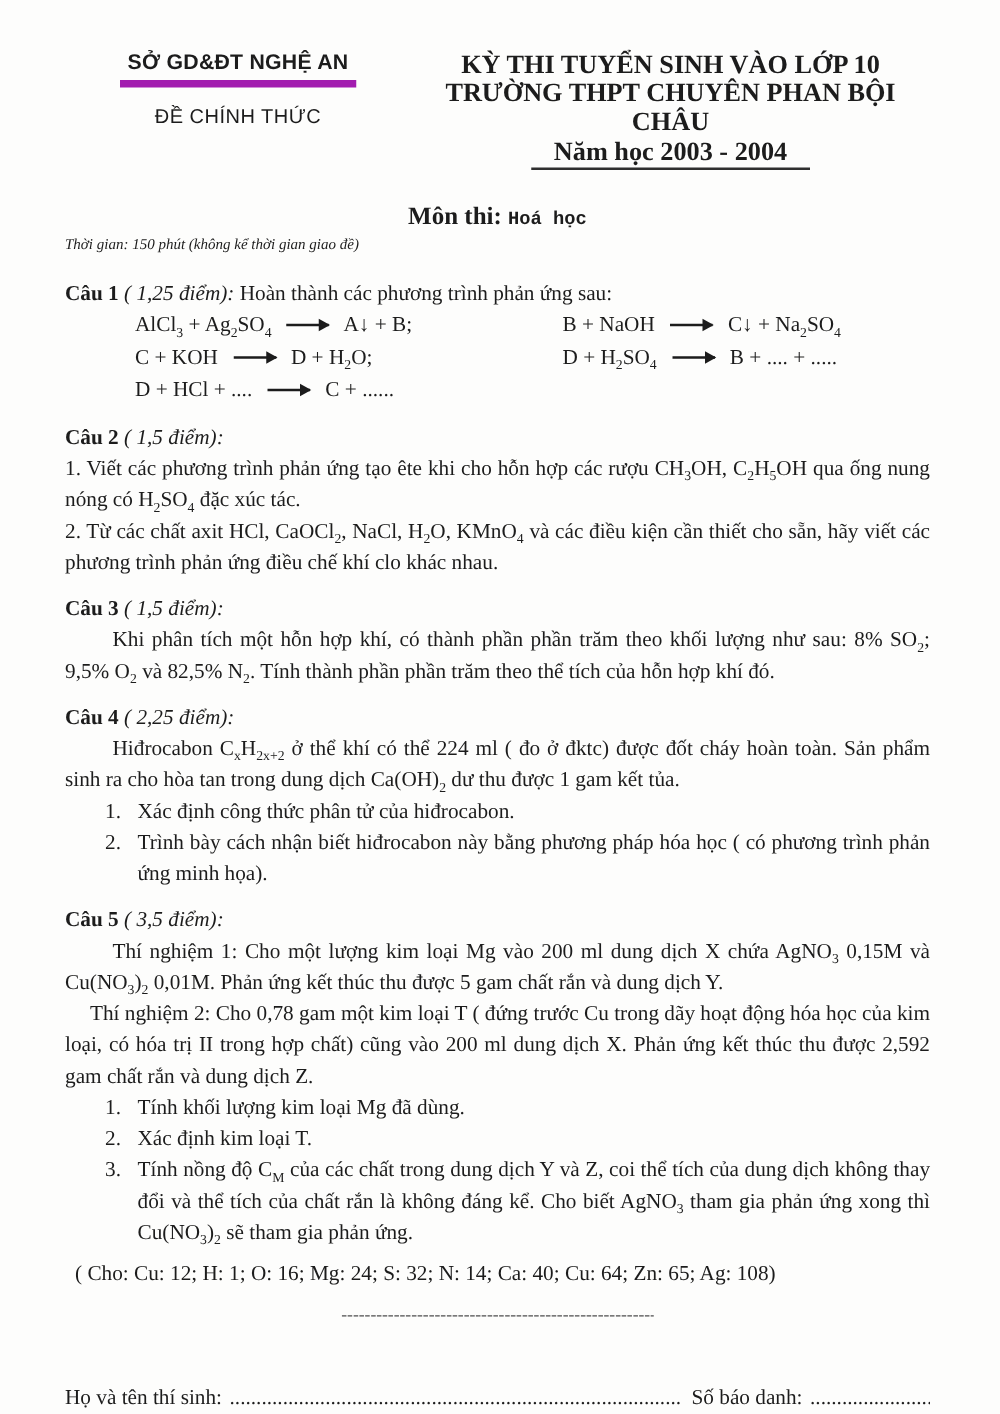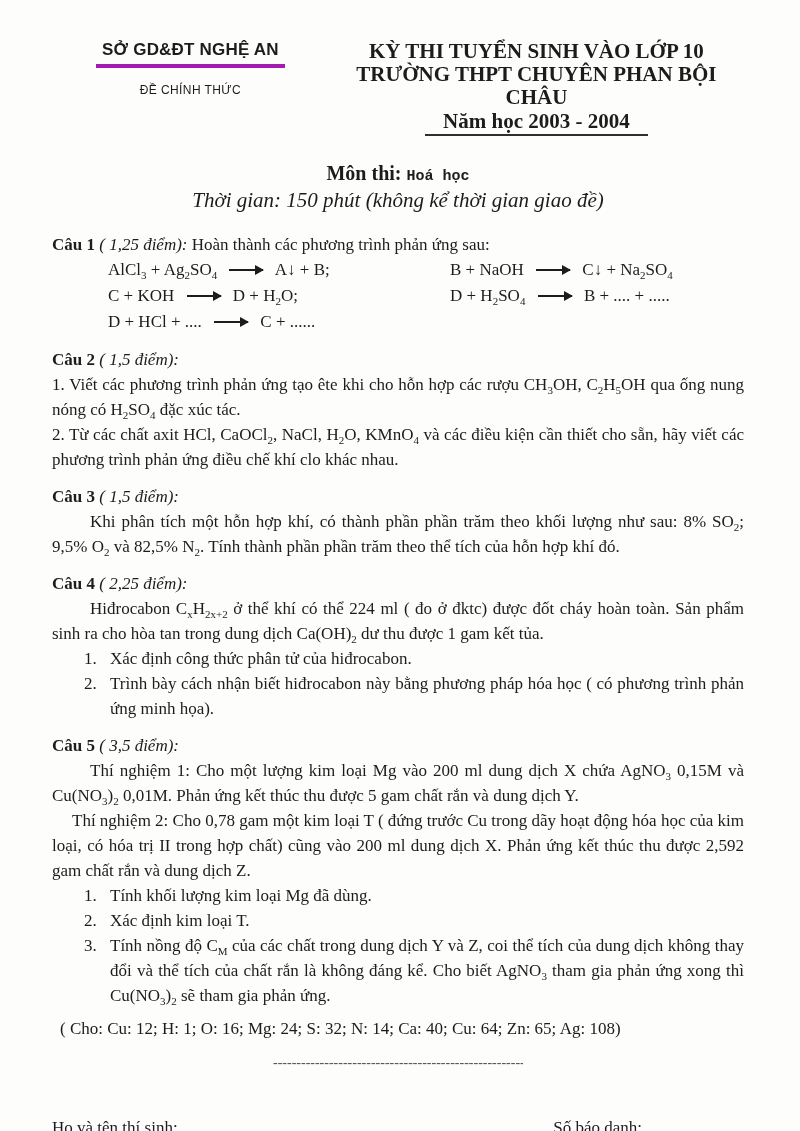--- a/index.html
+++ b/index.html
@@ -26,41 +26,41 @@
   .header-left {
     width: 40%;
     text-align: center;
     font-family: "Liberation Sans", "DejaVu Sans", sans-serif;
   }
   .dept {
     display: inline-block;
     font-weight: bold;
     font-size: 17px;
     letter-spacing: 0.2px;
-    border-bottom: 4px solid #a21caf;
+    border-bottom: 6px solid #a21caf;
     padding: 0 6px 4px 6px;
   }
-  .official { margin-top: 15px; font-size: 12px; letter-spacing: 0.4px; }
+  .official { margin-top: 15px; font-size: 16px; letter-spacing: 0.4px; }
   .header-right {
     width: 60%;
     text-align: center;
     font-weight: bold;
     font-size: 21px;
     line-height: 23px;
   }
   .year {
     display: inline-block;
     border-bottom: 2px solid #2f2f2f;
     padding: 0 18px 1px 18px;
     margin-top: 1px;
   }
   
   .title-row { text-align: center; margin-top: 26px; font-size: 20px; font-weight: bold; }
   .t-subject { font-family: Liberation Mono, monospace; font-size: 15px; }
-  .subtitle { text-align: center; font-style: italic; font-size: 21px; margin-top: 3px; }
+  .subtitle { font-style: italic; font-size: 12px; margin-top: 3px; }
   
   .question { margin-top: 12px; }
   .question.first { margin-top: 19px; }
   .q-head { margin: 0; line-height: 25px; }
   .q-num { font-weight: bold; }
   .q-pts { font-style: italic; }
   p.body { margin: 0; line-height: 25px; text-align: justify; }
   .ind { text-indent: 38px; }
   .ind-sm { text-indent: 20px; }
   

